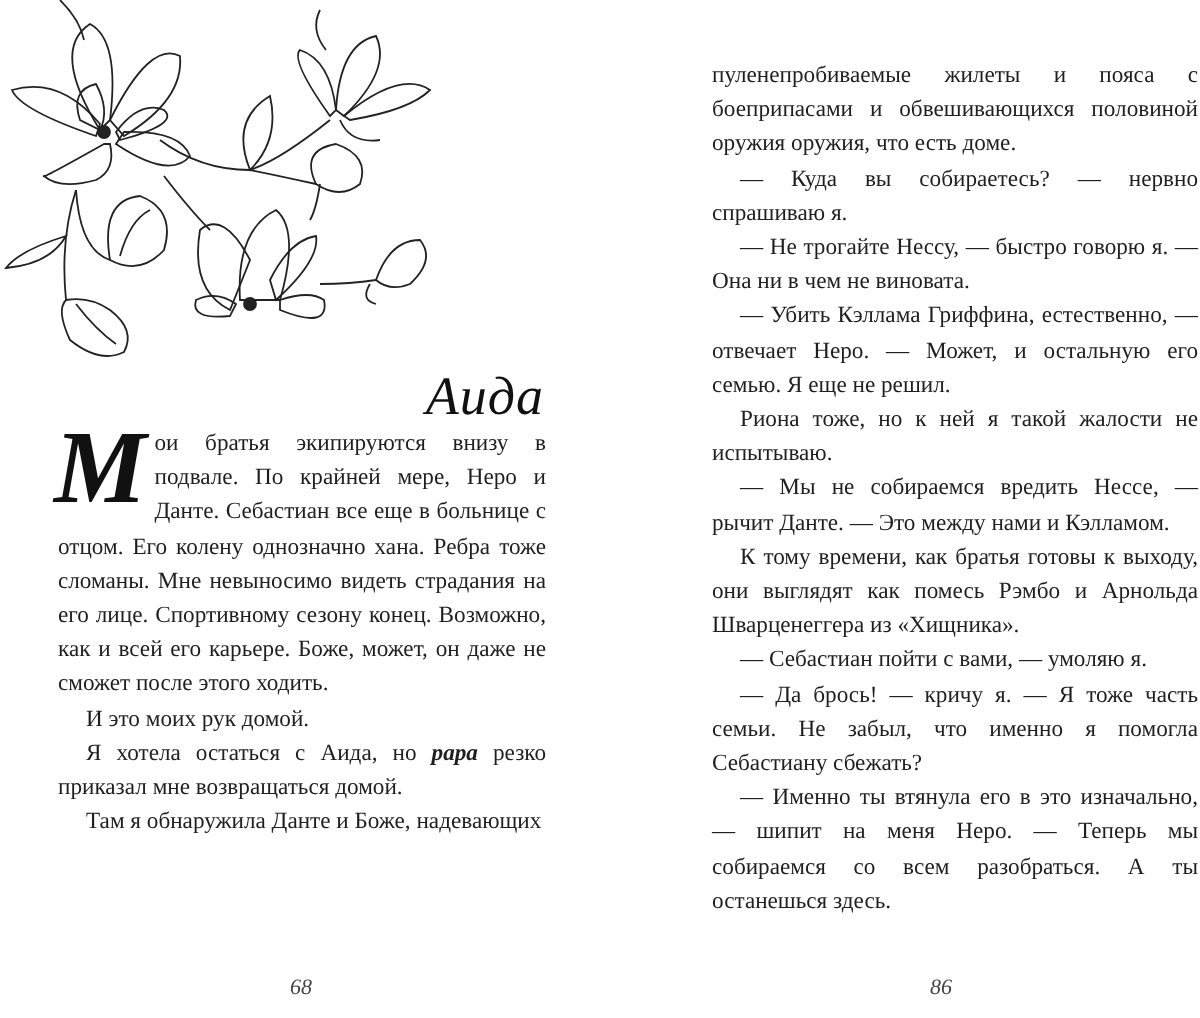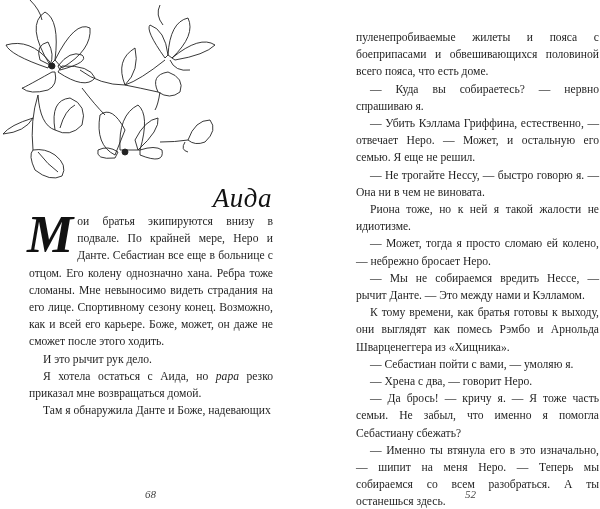--- a/index.html
+++ b/index.html
@@ -32,21 +32,21 @@
     font-size: 52px; line-height: 40px; height: 38px; margin: 2px 4px 0 -2px;
     color: #111; font-weight: bold;
   }
   .first-para { text-indent: 0 !important; }
   .page-num {
     position: absolute; top: 488px; font-family: "Liberation Serif", serif;
     font-style: italic; font-size: 11px; color: #444;
   }
   .page-num-left { left: 145px; }
   .page-num-right { left: 465px; }
-  em { font-style: italic; }
+  em { font-style: italic; font-weight: bold; }
 </style>
 </head>
 <body>
 
 <div class="page page-left">
   <svg class="illustration" viewBox="0 0 230 185">
     <g fill="none" stroke="#222" stroke-width="0.9">
 
       <path d="M30 0 Q40 10 42 20"></path>
       <path d="M80 70 Q100 85 125 85 Q140 80 165 60"></path>
@@ -93,39 +93,37 @@
 
       <path d="M188 140 Q195 120 210 120 Q218 130 205 142 Q195 146 188 140 Z"></path>
       <path d="M185 142 Q180 150 188 152"></path>
     </g>
   </svg>
 
   <div class="chapter-title">Аида</div>
 
   <div class="text text-left">
     <p class="first-para"><span class="dropcap">М</span><span>ои братья экипируются внизу в подвале. По крайней мере, Неро и Данте. Себастиан все еще в больнице с отцом. Его колену однозначно хана. Ребра тоже сломаны. Мне невыносимо видеть страдания на его лице. Спортивному сезону конец. Возможно, как и всей его карьере. Боже, может, он даже не сможет после этого ходить.</span></p>
-    <p>И это рычит рук дело.</p>
+    <p>И это моих рук домой.</p>
     <p><span>Я хотела остаться с Аида, но </span><em>papa</em><span> резко приказал мне возвращаться домой.</span></p>
     <p>Там я обнаружила Данте и Боже, надевающих</p>
   </div>
 
   <div class="page-num page-num-left">68</div>
 </div>
 
 <div class="page page-right"></div>
 
 <div class="text text-right">
-  <p class="noindent">пуленепробиваемые жилеты и пояса с боеприпасами и обвешивающихся половиной всего пояса, что есть доме.</p>
+  <p class="noindent">пуленепробиваемые жилеты и пояса с боеприпасами и обвешивающихся половиной оружия оружия, что есть доме.</p>
   <p>— Куда вы собираетесь? — нервно спрашиваю я.</p>
+  <p>— Не трогайте Нессу, — быстро говорю я. — Она ни в чем не виновата.</p>
   <p>— Убить Кэллама Гриффина, естественно, — отвечает Неро. — Может, и остальную его семью. Я еще не решил.</p>
-  <p>— Не трогайте Нессу, — быстро говорю я. — Она ни в чем не виновата.</p>
-  <p>Риона тоже, но к ней я такой жалости не идиотизме.</p>
-  <p>— Может, тогда я просто сломаю ей колено, — небрежно бросает Неро.</p>
+  <p>Риона тоже, но к ней я такой жалости не испытываю.</p>
   <p>— Мы не собираемся вредить Нессе, — рычит Данте. — Это между нами и Кэлламом.</p>
   <p>К тому времени, как братья готовы к выходу, они выглядят как помесь Рэмбо и Арнольда Шварценеггера из «Хищника».</p>
   <p>— Себастиан пойти с вами, — умоляю я.</p>
-  <p>— Хрена с два, — говорит Неро.</p>
   <p>— Да брось! — кричу я. — Я тоже часть семьи. Не забыл, что именно я помогла Себастиану сбежать?</p>
   <p>— Именно ты втянула его в это изначально, — шипит на меня Неро. — Теперь мы собираемся со всем разобраться. А ты останешься здесь.</p>
 
 </div>
 
-<div class="page-num page-num-right">52</div>
+<div class="page-num page-num-right">86</div>
 
 </body></html>

